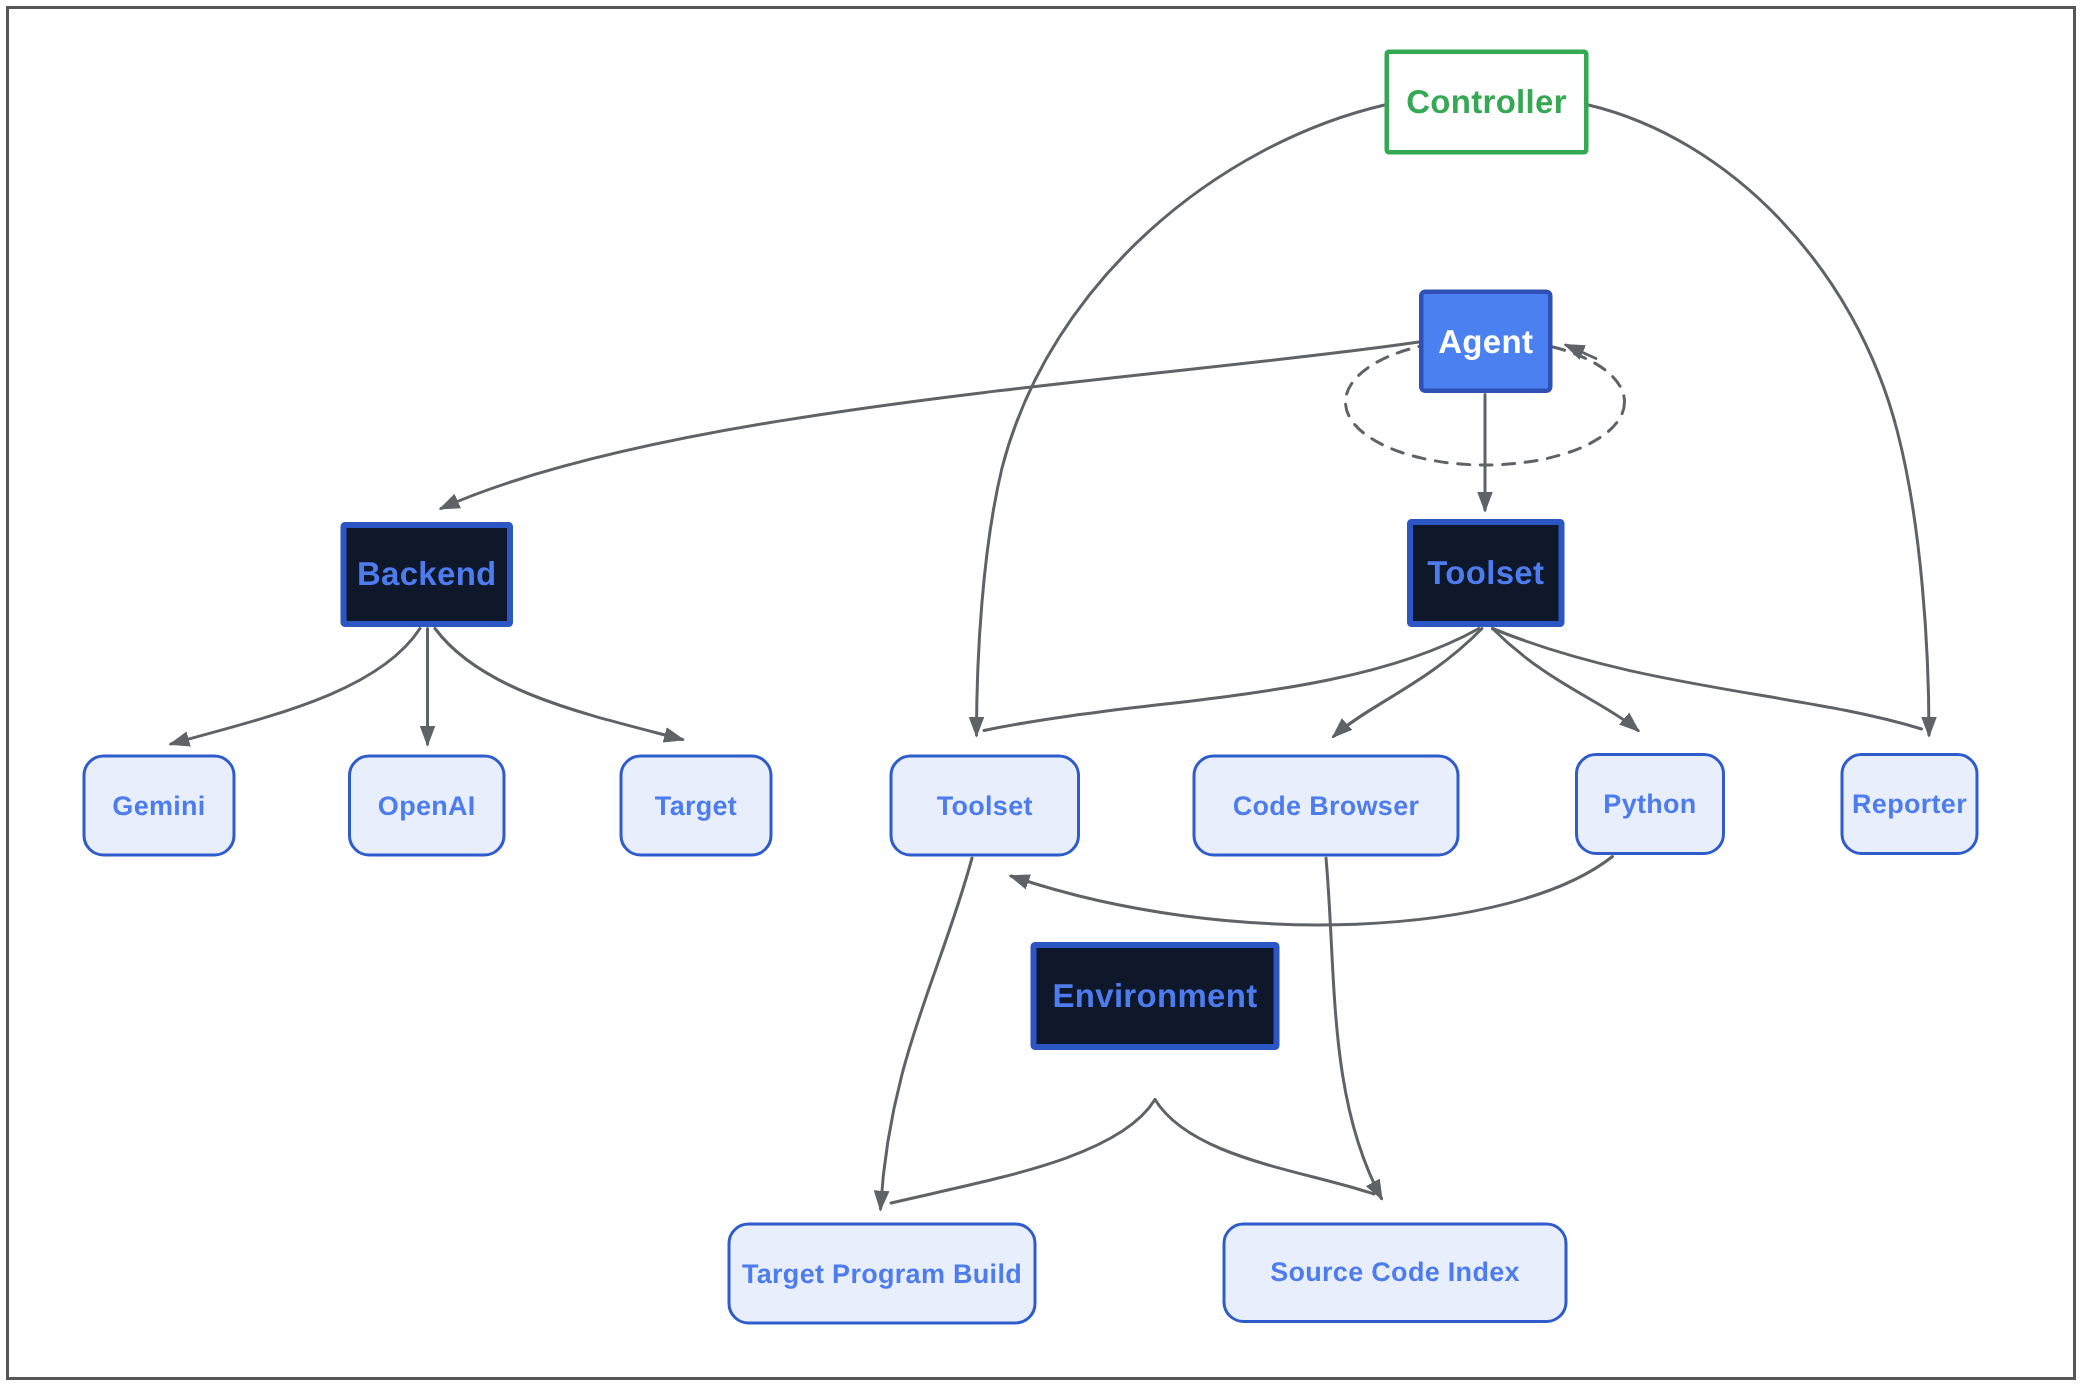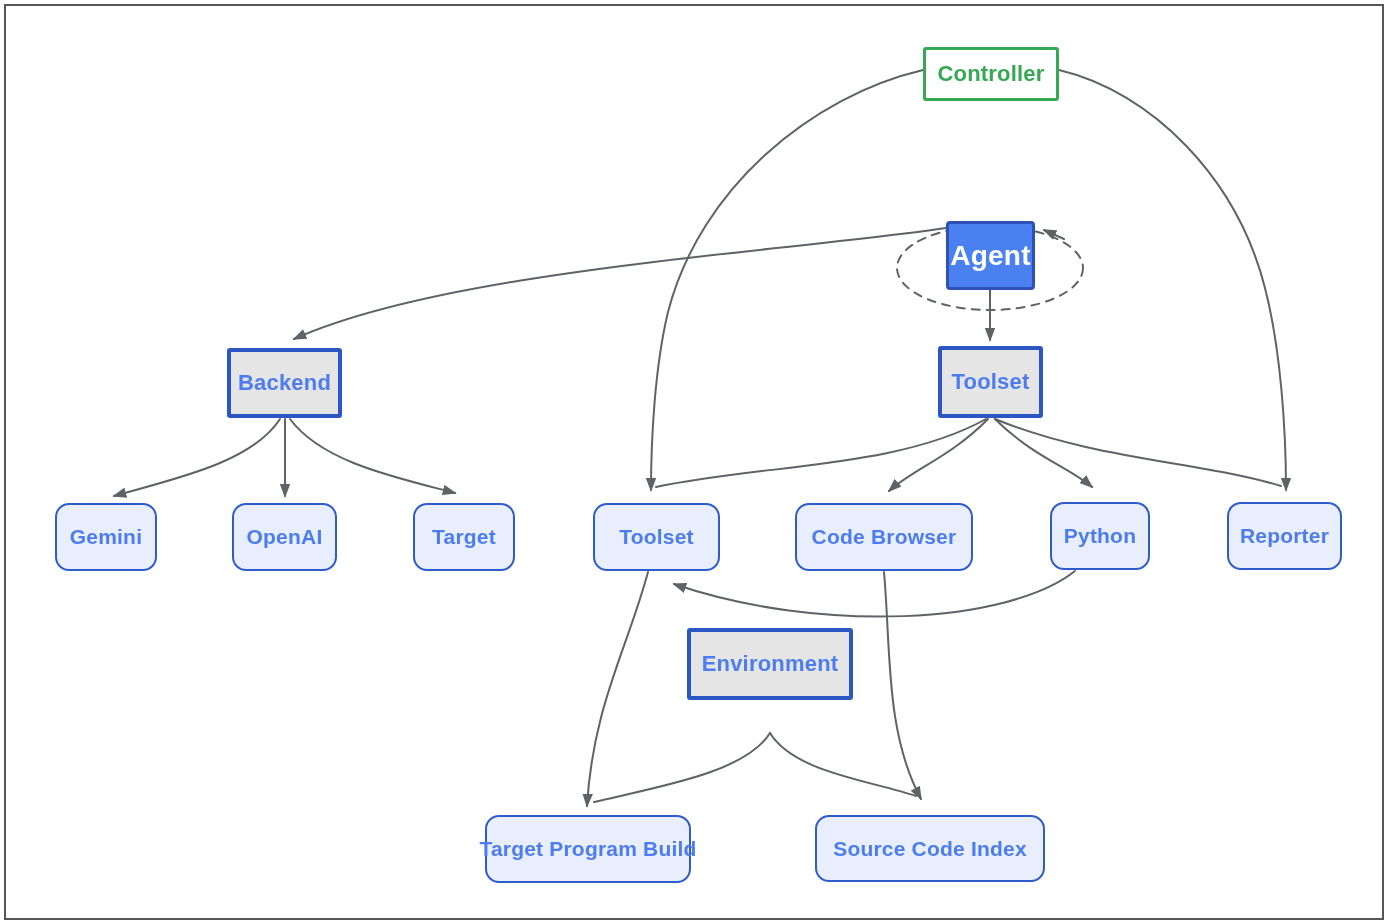--- a/index.html
+++ b/index.html
@@ -14,38 +14,38 @@
   svg.edges{position:absolute;left:0;top:0;width:1388px;height:924px;}
   .node{
     position:absolute;display:flex;align-items:center;justify-content:center;
     box-sizing:border-box;font-weight:700;letter-spacing:.2px;
     white-space:nowrap;background:#fff;
   }
   .node span{display:block;}
   .big{
     border:4px solid var(--blue-border,#2B56C4);
     color:var(--blue-text,#4D7CEF);
-    font-size:22px;border-radius:3px;background:#e5e5e5;
+    font-size:22px;border-radius:3px;background:#0f172a;
   }
   .ctl{
     border:3px solid var(--green,#34A853);
     color:var(--green,#34A853);
     font-size:22px;border-radius:3px;background:#ffffff;
   }
   .agent{
     background:var(--blue-fill,#4A80EF);
     border:3px solid var(--blue-border-dark,#2F51B5);
     color:var(--agent-text,#ffffff);
-    font-size:28px;border-radius:4px;margin-top:28px;
+    font-size:22px;border-radius:4px;
   }
   .tool{
     background:var(--tool-fill,#E9EEFC);
     border:2.5px solid var(--tool-border,#2E5CCC);
     color:var(--blue-text,#4D7CEF);
-    font-size:21px;border-radius:14px;
+    font-size:18px;border-radius:14px;
   }
 </style>
 </head>
 <body>
 
 <div class="canvas">
 
   <svg class="edges" viewBox="0 0 1388 924" fill="none">
     <defs>
       <marker id="ah" viewBox="0 0 8 6" refX="7" refY="3" markerWidth="7" markerHeight="5.5" orient="auto" markerUnits="strokeWidth">
@@ -67,21 +67,21 @@
       <path d="M 995 419 C 1032 456 1070 468 1092 487" marker-end="url(#ah)"></path>
       <path d="M 995 419 C 1095 460 1204 462 1281 486"></path>
       <path d="M 1075 571 C 1008 624 820 634 674 584" marker-end="url(#ah)"></path>
       <path d="M 648 572 C 627 650 593 706 587 806" marker-end="url(#ah)"></path>
       <path d="M 884 572 C 891 650 885 732 921 799" marker-end="url(#ah)"></path>
       <path d="M 770 733 C 746 772 662 786 594 802"></path>
       <path d="M 770 733 C 794 772 868 780 916 796"></path>
     </g>
   </svg>
 
-  <div class="node ctl" style="left:923px;top:47px;width:136px;height:54px">
+  <div class="node ctl" style="left:923px;top:33px;width:136px;height:70px">
     <span>Controller</span>
   </div>
 
   <div class="node agent" style="left:946px;top:193px;width:89px;height:69px">
     <span>Agent</span>
   </div>
 
   <div class="node big" style="left:227px;top:348px;width:115px;height:70px">
     <span>Backend</span>
   </div>
@@ -111,21 +111,21 @@
   </div>
 
   <div class="node tool" style="left:795px;top:503px;width:178px;height:68px">
     <span>Code Browser</span>
   </div>
 
   <div class="node tool" style="left:1050px;top:502px;width:100px;height:68px">
     <span>Python</span>
   </div>
 
-  <div class="node tool" style="left:1227px;top:502px;width:115px;height:68px">
+  <div class="node tool" style="left:1227px;top:502px;width:92px;height:68px">
     <span>Reporter</span>
   </div>
 
   <div class="node tool" style="left:485px;top:815px;width:206px;height:68px">
     <span>Target Program Build</span>
   </div>
 
   <div class="node tool" style="left:815px;top:815px;width:230px;height:67px">
     <span>Source Code Index</span>
   </div>

